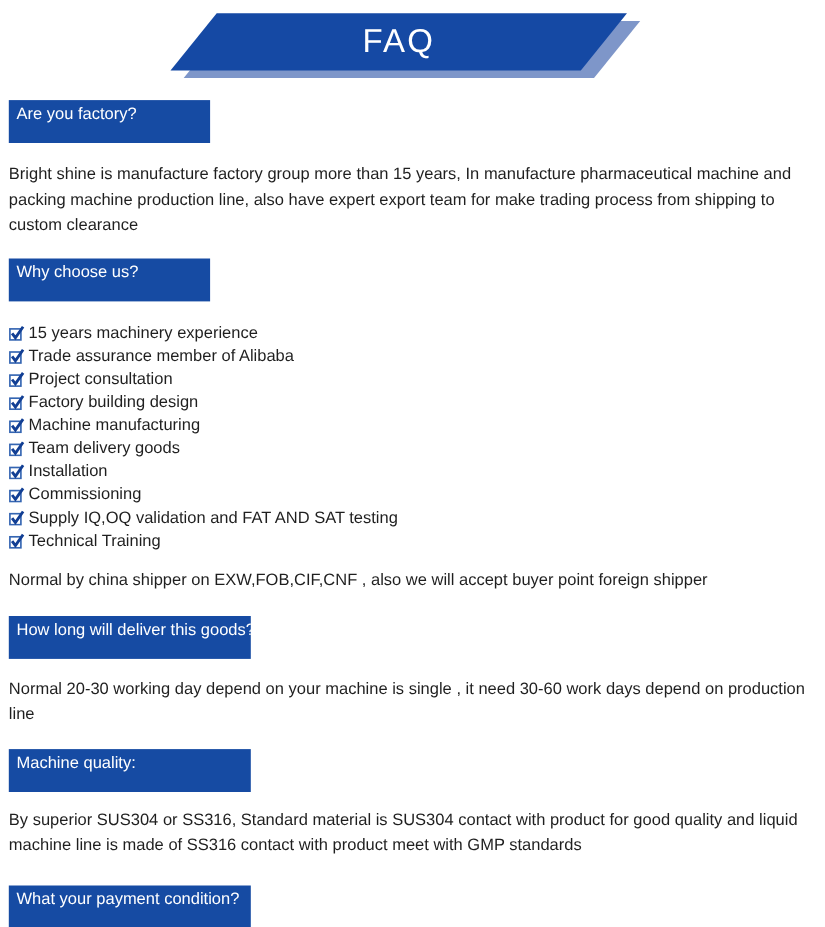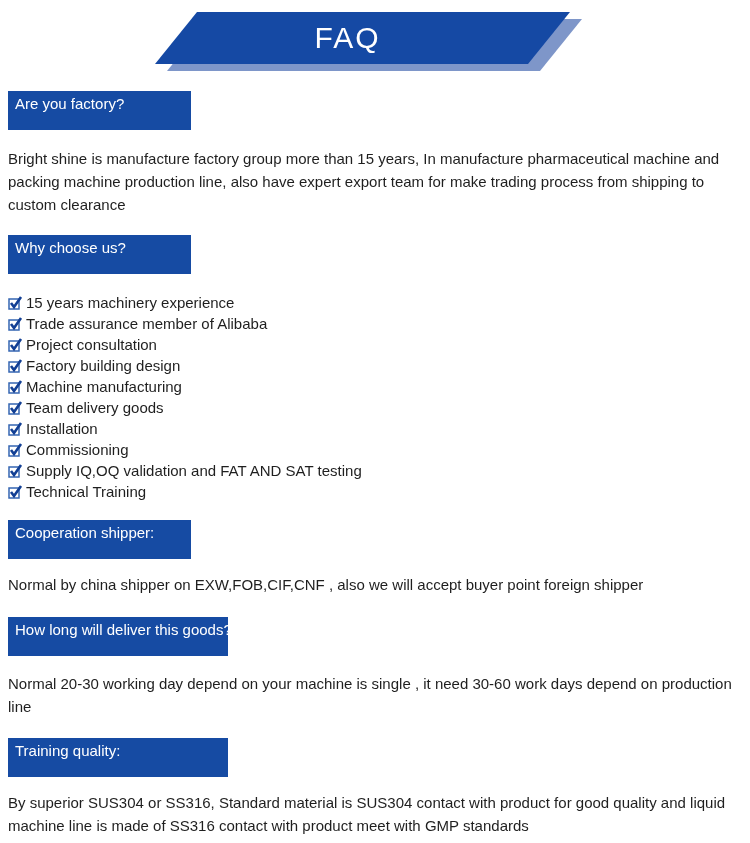--- a/index.html
+++ b/index.html
@@ -14,21 +14,21 @@
   html,body{background:#ffffff;}
   body{
     width:750px;height:843px;
     font-family:"Liberation Sans","DejaVu Sans",sans-serif;
     color:var(--text-color);
     overflow:hidden;
   }
   .banner{position:relative;margin-top:10px;height:66px;}
   .banner svg{display:block;}
   .banner-title{
-    position:absolute;left:140px;top:2px;width:415px;height:52px;
+    position:absolute;left:155px;top:2px;width:415px;height:52px;
     display:flex;align-items:center;justify-content:center;
     color:#ffffff;font-size:30px;letter-spacing:2px;
   }
   .content{padding:0 8px;}
   .hbar{
     background:var(--header-blue);
     color:#ffffff;
     font-size:15px;
     height:39px;line-height:26px;
     padding-left:7px;
@@ -155,31 +155,30 @@
         <svg class="cb" viewBox="0 0 15 15">
             <rect class="box" x="1" y="4" width="10" height="10"></rect>
             <polyline class="tick" points="3,8 6,12 13,2"></polyline>
           </svg>
         <span>Technical Training</span>
       </li>
     </ul>
   </section>
 
   <section>
-    <div class="hbar w-narrow mt-h3">Cooperation shipper:</div>
     <p class="para mt-p3">Normal by china shipper on EXW,FOB,CIF,CNF , also we will accept buyer point foreign shipper</p>
   </section>
 
   <section>
     <div class="hbar w-wide mt-h4">How long will deliver this goods?</div>
     <p class="para mt-p4">Normal 20-30 working day depend on your machine is single , it need 30-60 work days depend on production line</p>
   </section>
 
   <section>
-    <div class="hbar w-wide mt-h5">Training quality:</div>
+    <div class="hbar w-wide mt-h5">Machine quality:</div>
     <p class="para mt-p5">By superior SUS304 or SS316, Standard material is SUS304 contact with product for good quality and  liquid machine line is made of SS316 contact with product meet with GMP standards</p>
   </section>
 
   <section>
     <div class="hbar w-wide mt-h6">What your payment condition?</div>
     <p class="para mt-p6">Online on trade assurance order by L/C and T/T or negotiated by each other.</p>
   </section>
 
 </div>
 

